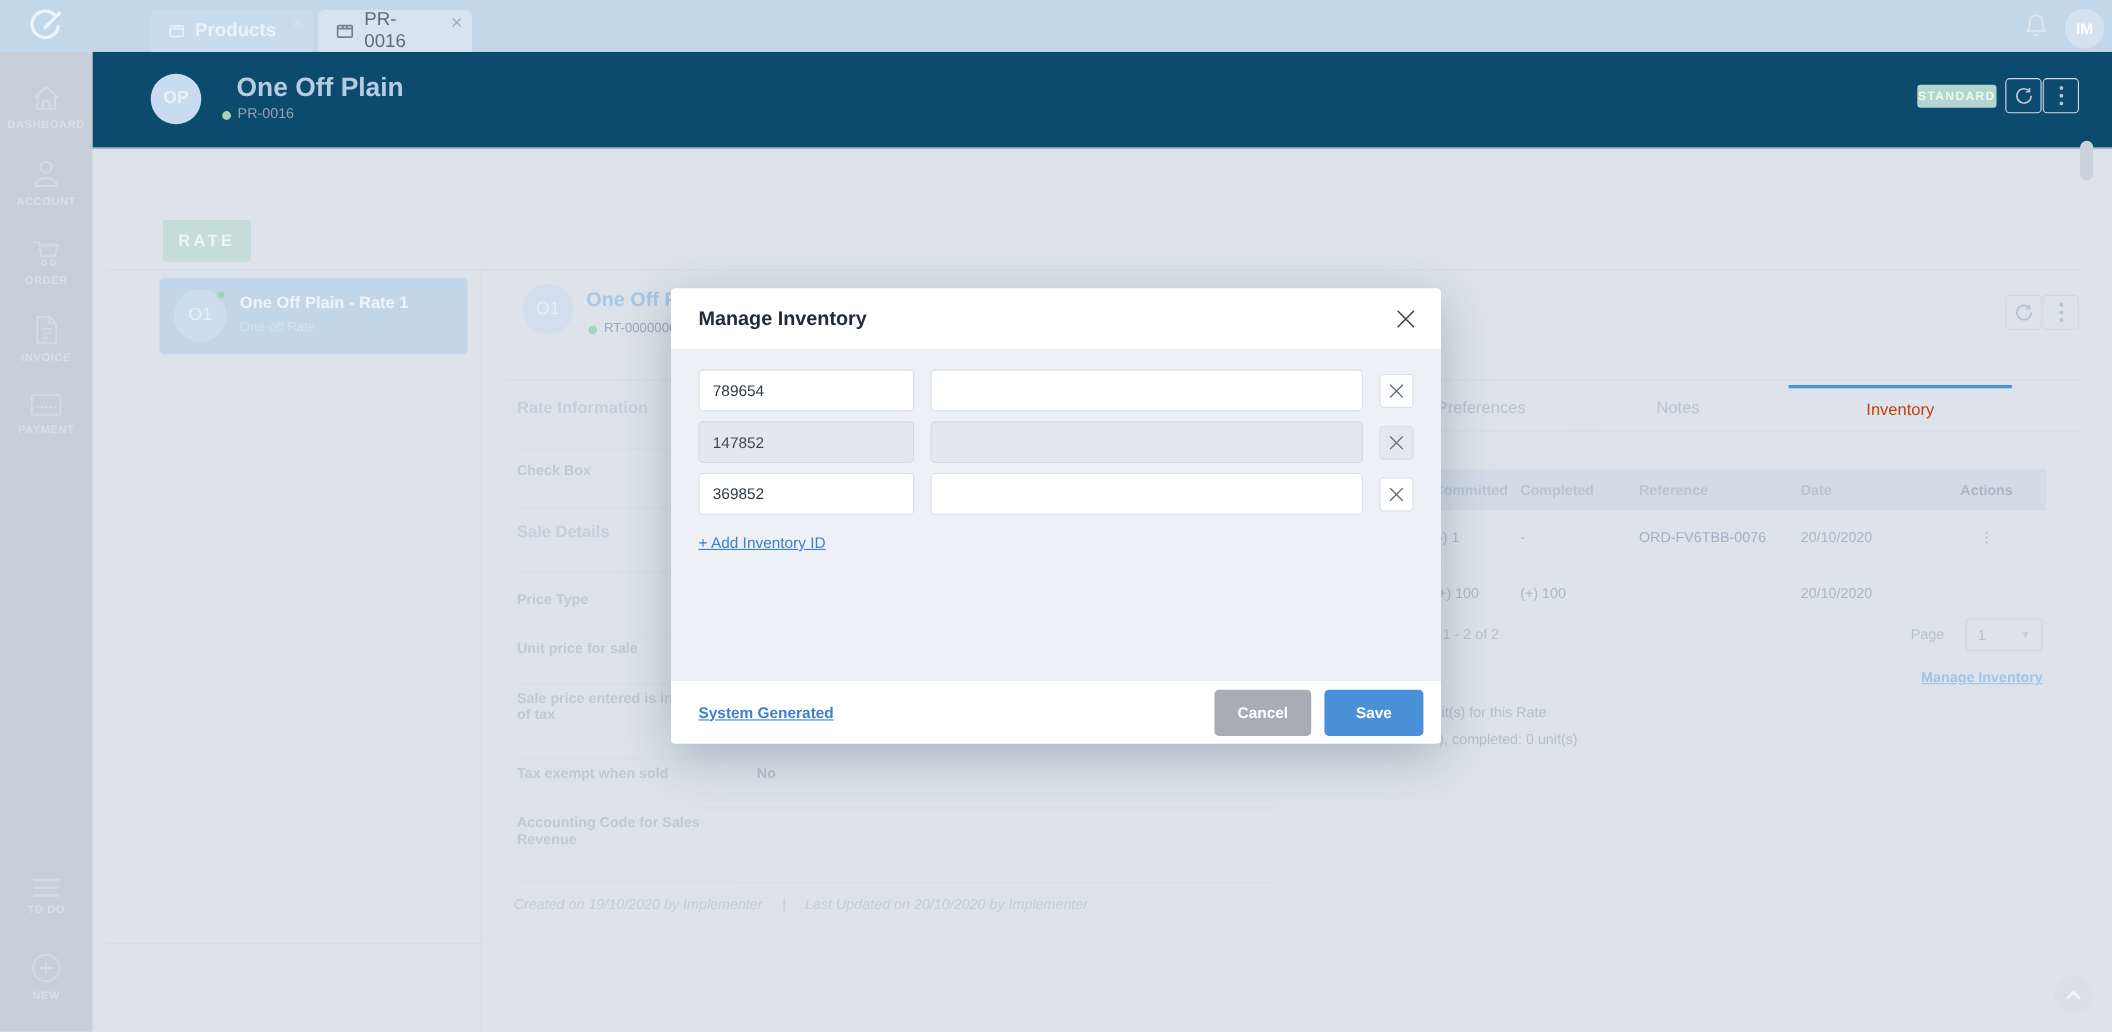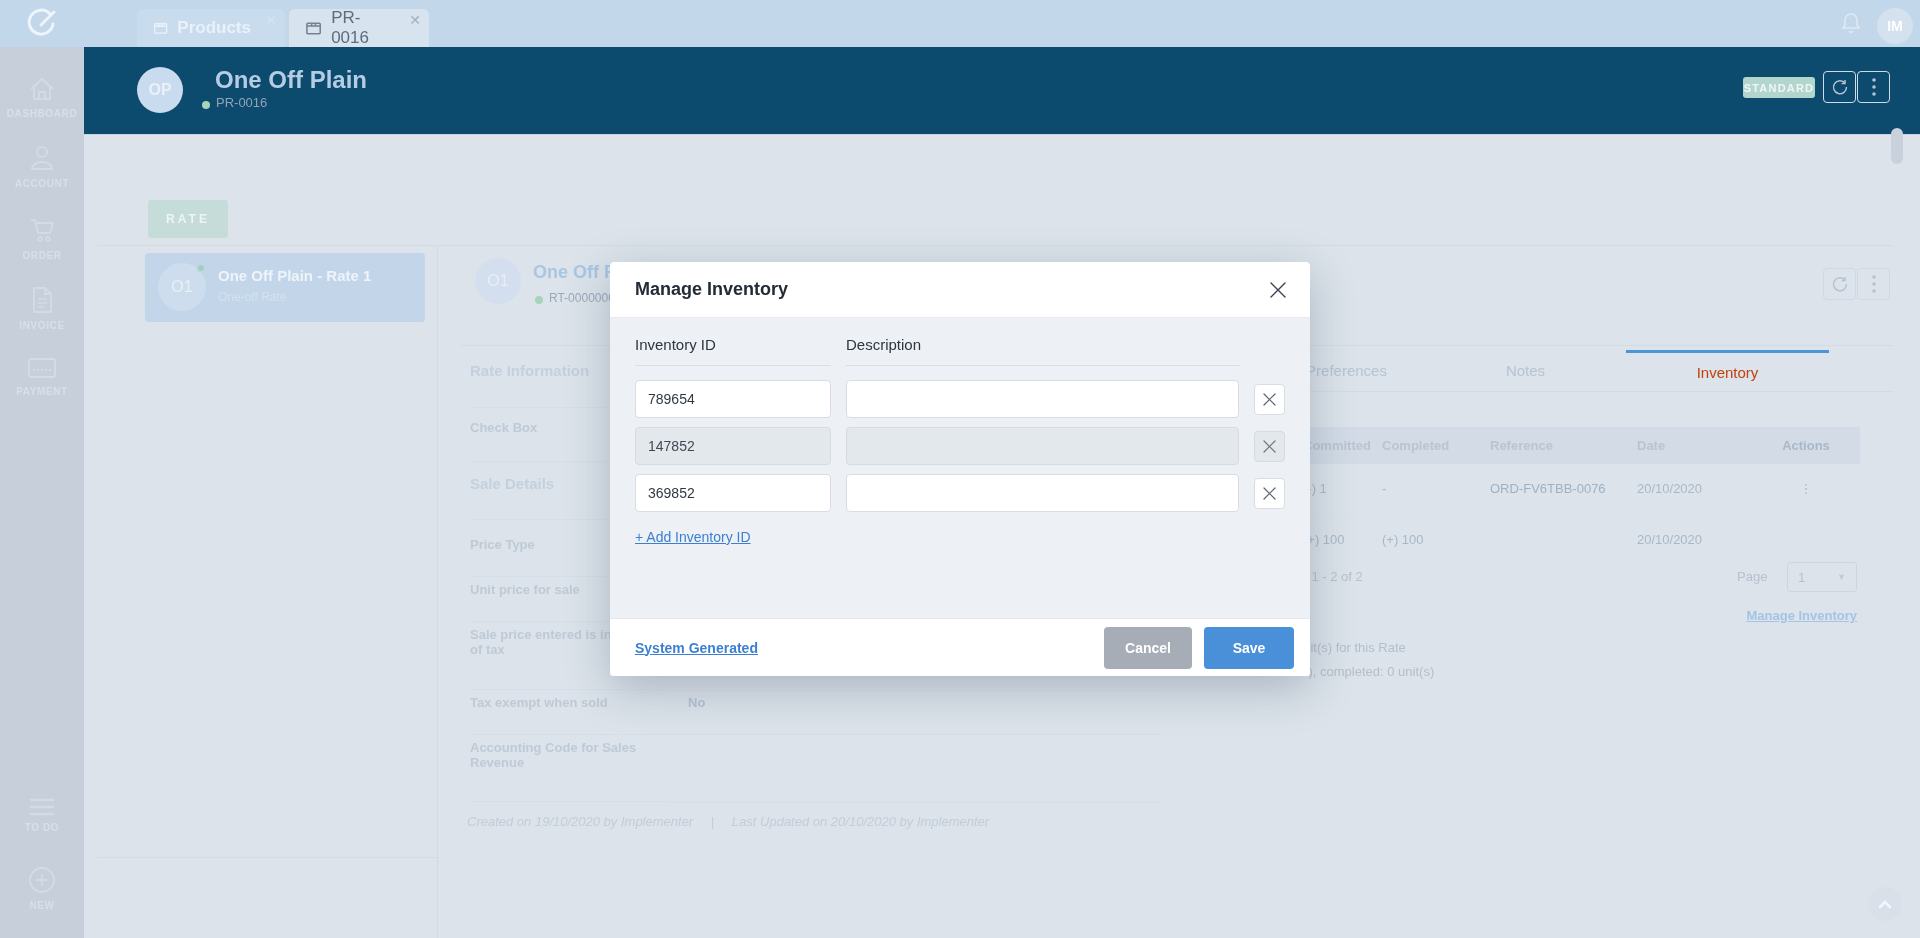--- a/index.html
+++ b/index.html
@@ -41,21 +41,21 @@
   #hdr-kebab { left:1773px; }
 
   
   #content { left:84px; top:136px; width:1822px; height:802px; }
   .vline-col { left:353px; top:110px; width:1px; height:692px; background:#d2dbe4; }
   .hline-rates { left:13px; top:109px; width:1796px; height:1px; background:#d3dce5; }
   .hline-panel { left:376px; top:209px; width:1433px; height:1px; background:#d3dce5; }
   .hline-cardcol-bottom { left:13px; top:721px; width:340px; height:1px; background:#d3dce5; }
 
   .rate-chip { left:64px; top:64px; width:80px; height:38px; background:#c6dcd8; border-radius:3px; color:#eef5f3;
-    font-size:12px; font-weight:bold; letter-spacing:3px; display:flex; align-items:center; justify-content:center; }
+    font-size:15px; font-weight:bold; letter-spacing:3px; display:flex; align-items:center; justify-content:center; }
 
   
   .rate-card { left:61px; top:117px; width:280px; height:69px; background:#c2d5e9; border-radius:4px; }
   .rc-avatar { left:13px; top:10px; width:48px; height:48px; border-radius:50%; background:#cddded; color:#e9f0f8;
     font-size:16px; display:flex; align-items:center; justify-content:center; }
   .rc-dot { left:51px; top:10px; width:10px; height:10px; border-radius:50%; background:#9fd2b4; border:2px solid #c2d5e9; }
   .rc-title { left:73px; top:14px; font-size:15px; font-weight:bold; color:#eef4fa; }
   .rc-sub { left:73px; top:37px; font-size:12px; color:#d4e1ef; }
 
   
@@ -379,24 +379,20 @@
   <div class="m-header">
     <span class="m-title">Manage Inventory</span>
     <span class="m-close">
       <svg width="20" height="20" viewBox="0 0 20 20">
         <path d="M3 3 L17 17 M17 3 L3 17" stroke="#39414d" stroke-width="1.4" stroke-linecap="round"></path>
       </svg>
     </span>
   </div>
 
   <div class="m-body">
-    <div class="m-cols">
-      <div class="m-col-h id">Inventory ID</div>
-      <div class="m-col-h desc">Description</div>
-    </div>
 
     <div class="m-row">
       <input class="m-input id" value="789654" style="">
       <input class="m-input desc" value="" style="">
       <div class="m-del">
         <svg width="13" height="13" viewBox="0 0 13 13">
             <path d="M1 1 L12 12 M12 1 L1 12" stroke="#5a646f" stroke-width="1.2" stroke-linecap="round"></path>
           </svg>
       </div>
     </div>

